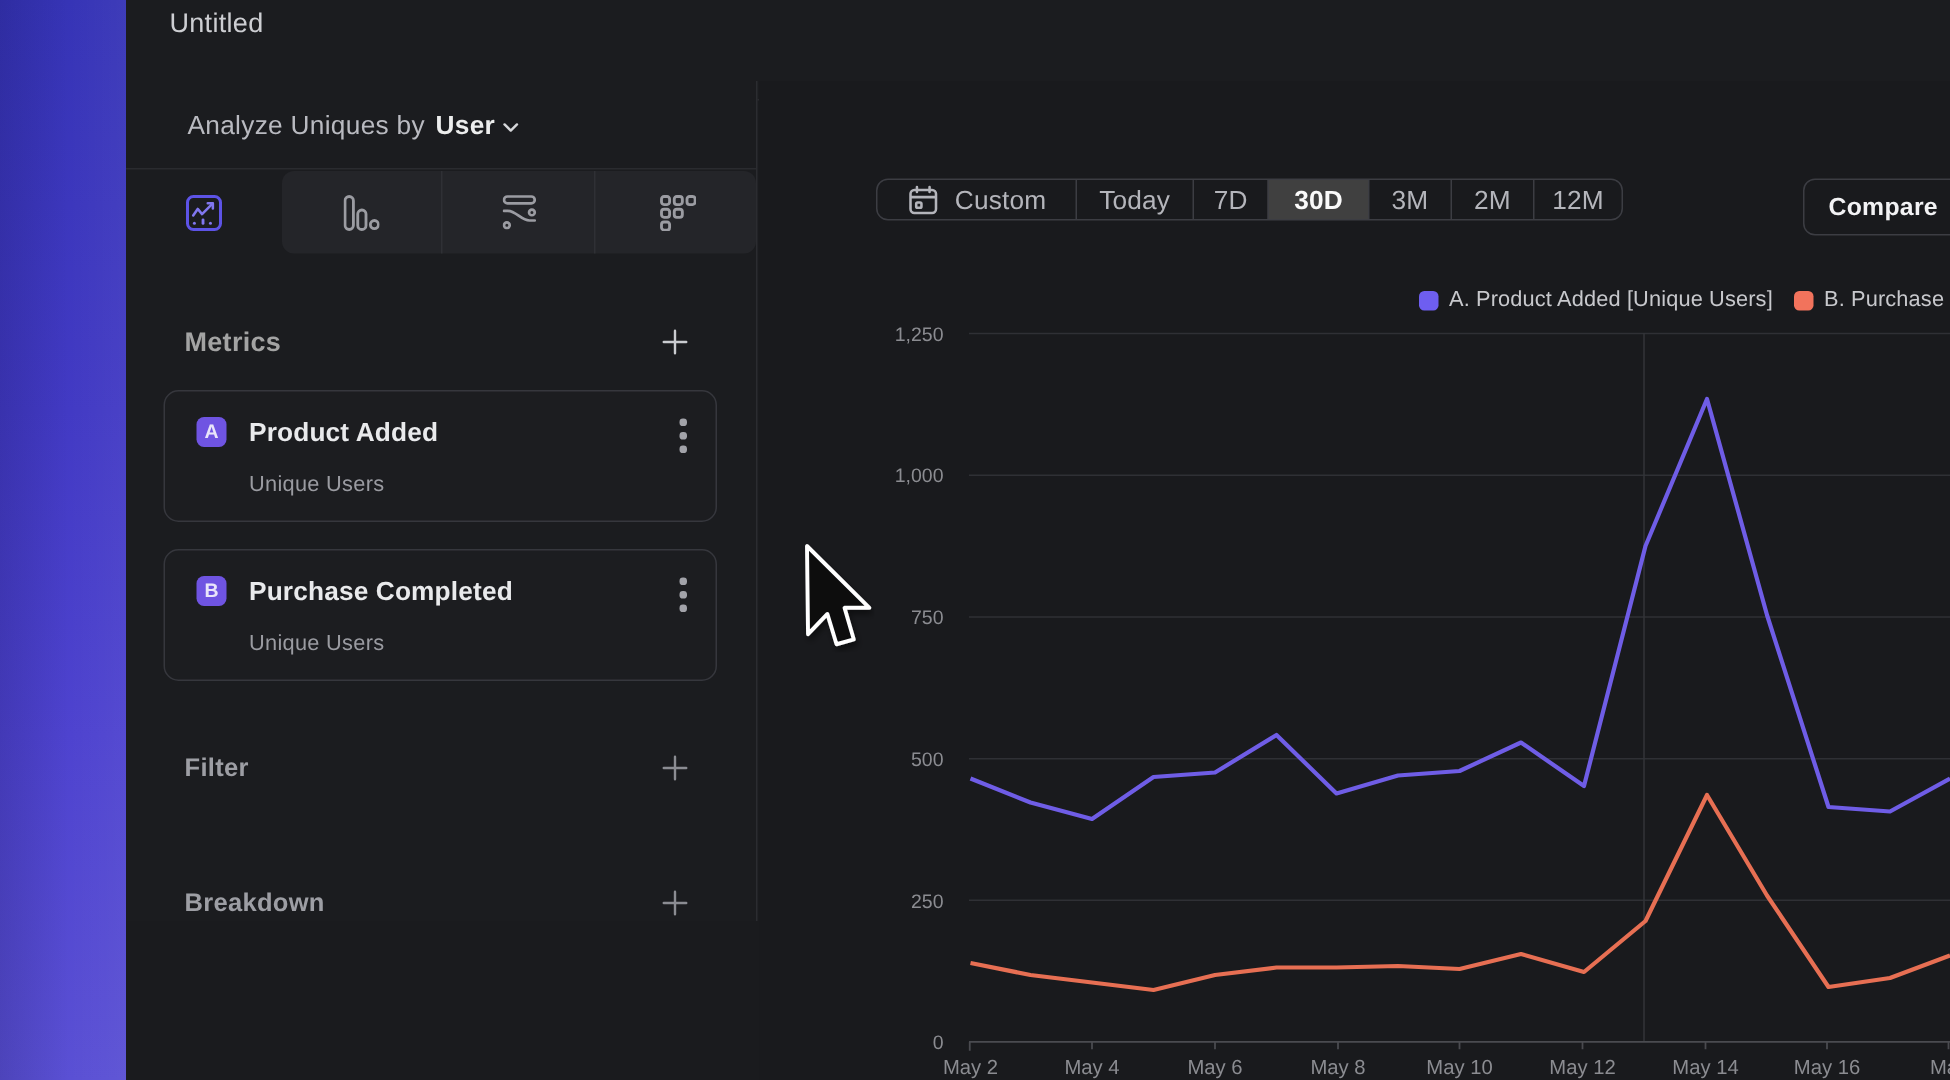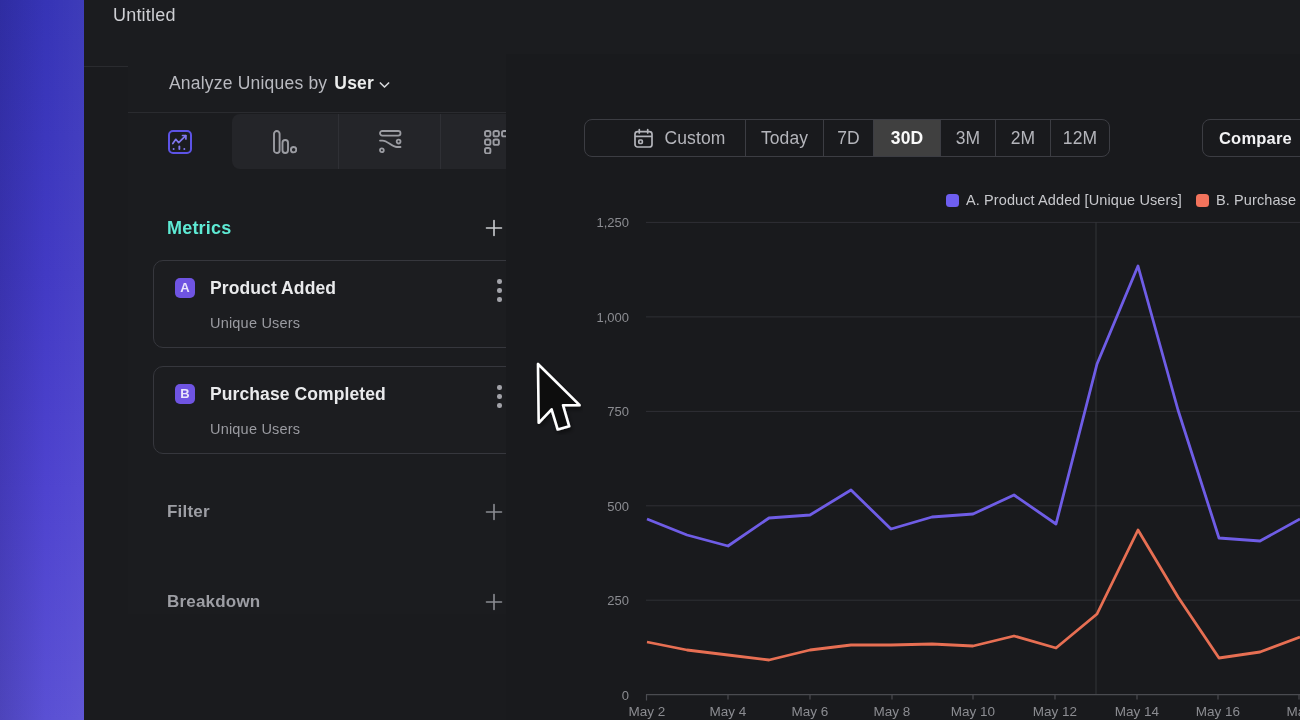--- a/index.html
+++ b/index.html
@@ -9,50 +9,50 @@
   #strip { position:absolute; left:0; top:0; width:84px; height:720px;
     background:linear-gradient(180deg,#3634b6 0%, #423ac4 38%, #4e43cf 68%, #5a50d4 100%); }
   #strip:after { content:""; position:absolute; inset:0;
     background:linear-gradient(90deg, rgba(8,6,52,0.16), rgba(0,0,0,0) 55%, rgba(255,255,255,0.04) 100%); }
   
   #topbar { position:absolute; left:84px; top:0; width:1216px; height:67px;
     background:#1b1c1f; border-bottom:1px solid #2a2b2f; }
   #topbar .title { position:absolute; left:29px; top:5px; font-size:18px; letter-spacing:.2px; color:#cdced2; }
   
   #leftpanel { position:absolute; left:84px; top:54px; width:421px; height:560px;
-    background:#1b1c1f; border-right:1px solid #2b2c30;margin-left:44px; }
+    background:#1b1c1f; border-right:1px solid #2b2c30; }
   .analyzehdr { position:absolute; left:0; top:0; width:100%; height:59px;
     border-bottom:1px solid #2a2b2f; }
   .analyzehdr .t { position:absolute; left:41px; top:19px; font-size:17.5px; color:#b9bac0; letter-spacing:.2px; }
   .analyzehdr .t b { color:#eceded; font-weight:700; }
   
   #tabs { position:absolute; left:0; top:60px; width:100%; height:55px; }
   #tabblock { position:absolute; left:104px; top:0px; width:316px; height:55px;
     background:#242529; border-radius:8px; }
   #tabblock .d { position:absolute; top:0; height:55px; width:1px; background:#2f3035; }
   .icn { position:absolute; }
   
   .sechdr { position:absolute; left:39px; width:337px; height:20px; }
-  .sechdr .name { font-size:18px; font-weight:700; color:#5eead4; letter-spacing:.2px; }
+  .sechdr .name { font-size:18px; font-weight:700; color:#a3a3a3; letter-spacing:.2px; }
   .plus { position:absolute; right:0; top:0; width:20px; height:20px; color:#caccd0; }
   .card { position:absolute; left:25px; width:369px; height:88px;
     border:1px solid #36373d; border-radius:10px; background:#1c1d20; }
   .badge { position:absolute; left:21px; top:17px; width:20px; height:20px; border-radius:5px;
     background:#6f54e2; color:#e9e5fa; font-size:13px; font-weight:700; text-align:center; line-height:20px; }
   .card .name { position:absolute; left:56px; top:17px; font-size:17.5px; font-weight:700; color:#e9eaec; letter-spacing:.1px; }
   .card .sub { position:absolute; left:56px; top:54px; font-size:14.5px; color:#9a9ba1; letter-spacing:.2px;text-align:center; }
   .dots3 { position:absolute; right:19px; top:18px; width:5px; }
   .dots3 span { display:block; width:4.5px; height:4.5px; border-radius:50%; background:#a2a3a9; margin-bottom:4.5px; }
   .dimhdr .name { color:#9d9ea4; font-weight:700; font-size:17px; }
   .dimhdr .plus { color:#8b8c92; }
   
   #rightpanel { position:absolute; left:506px; top:54px; width:794px; height:666px; background:#191a1d; }
   
-  #datebar { position:absolute; left:78px; top:65px; height:38px; display:flex;
-    border:1px solid #3c3d43; border-radius:8px; color:#b4b5bb; font-size:17.5px;padding-left:28px; }
+  #datebar { position:absolute; left:78px; top:65px; height:28px; display:flex;
+    border:1px solid #3c3d43; border-radius:8px; color:#b4b5bb; font-size:17.5px; }
   #datebar .seg { display:flex; align-items:center; justify-content:center;
     border-left:1px solid #3c3d43; letter-spacing:.1px; }
   #datebar .seg:first-child { border-left:none; }
   #datebar .seg.active { background:#404040; color:#fafafa; font-weight:700; }
   #compare { position:absolute; left:696px; top:65px; width:120px; height:38px;
     border:1px solid #3c3d43; border-radius:8px; color:#f2f2f4; font-size:16.5px; font-weight:700;
     display:flex; align-items:center; padding-left:16px; letter-spacing:.2px; }
   
   #legend { position:absolute; left:0; top:139px; width:794px; height:20px; }
   .lgi { position:absolute; top:0; height:14px; display:flex; align-items:center; white-space:nowrap;

